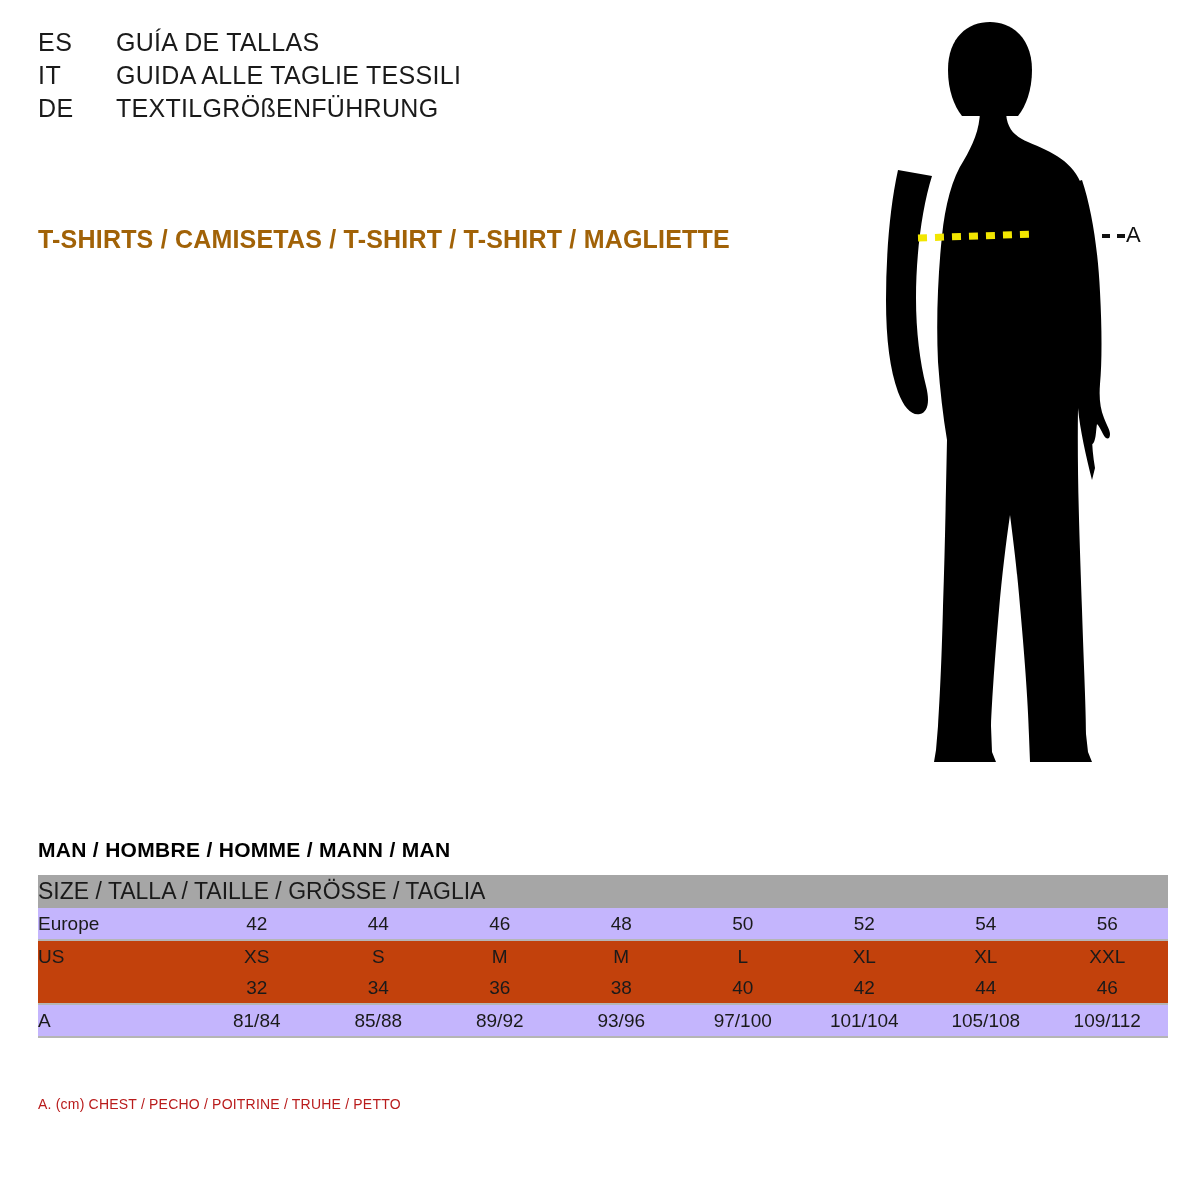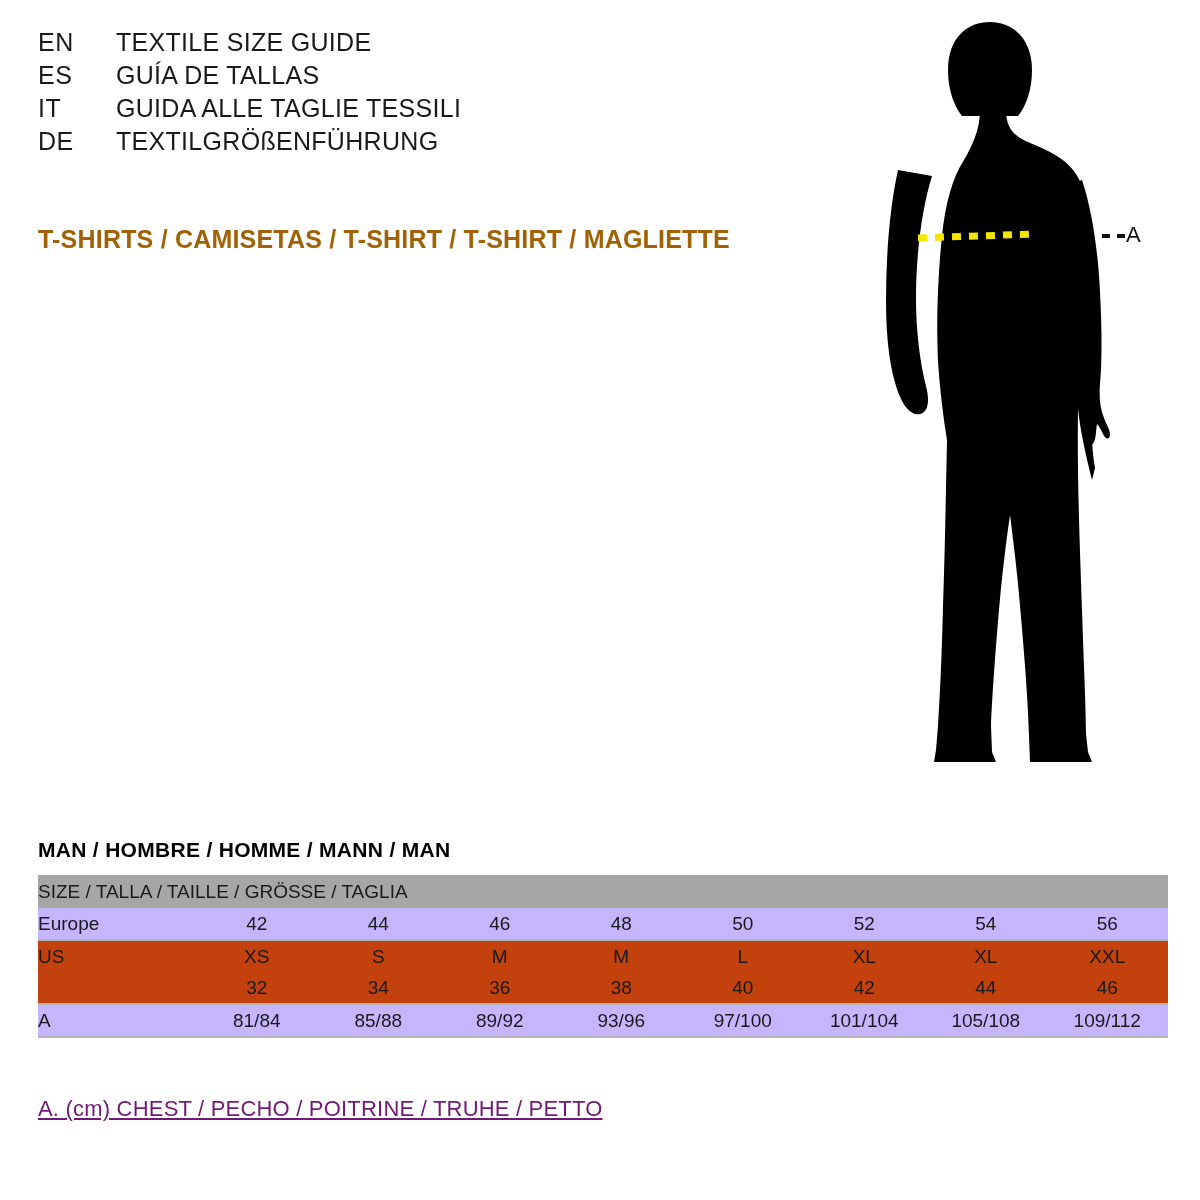--- a/index.html
+++ b/index.html
@@ -105,21 +105,21 @@
   td.row-label {
     width: 158px;
     padding-left: 8px;
     text-align: left;
   }
   td.cell {
     text-align: center;
   }
   tr.head-row td {
     background: #a6a6a6;
-    font-size: 19px;
+    font-size: 23px;
     color: #1a1a1a;
     height: 33px;
     text-align: center;
   }
   tr.head-row td.row-label {
     white-space: nowrap;
   }
   tr.shade td {
     background: #c2410c;
   }
@@ -129,35 +129,30 @@
   tr.sep td {
     height: 2px;
     background: #b5b5b5;
     padding: 0;
   }
 
   .footnote {
     position: absolute;
     left: 38px;
     top: 1096px;
-    font-size: 22px;
-    color: #701a75;
+    font-size: 14px;
+    color: #b91c1c;
     letter-spacing: 0.2px;
     white-space: nowrap;
-    text-decoration: underline;
   }
 </style>
 </head>
 <body>
 
 <div class="lang-block">
-  <div class="lang-row">
-    <span class="lang-code">EN</span>
-    <span class="lang-text">TEXTILE SIZE GUIDE</span>
-  </div>
   <div class="lang-row">
     <span class="lang-code">ES</span>
     <span class="lang-text">GUÍA DE TALLAS</span>
   </div>
   <div class="lang-row">
     <span class="lang-code">IT</span>
     <span class="lang-text">GUIDA ALLE TAGLIE TESSILI</span>
   </div>
   <div class="lang-row">
     <span class="lang-code">DE</span>

